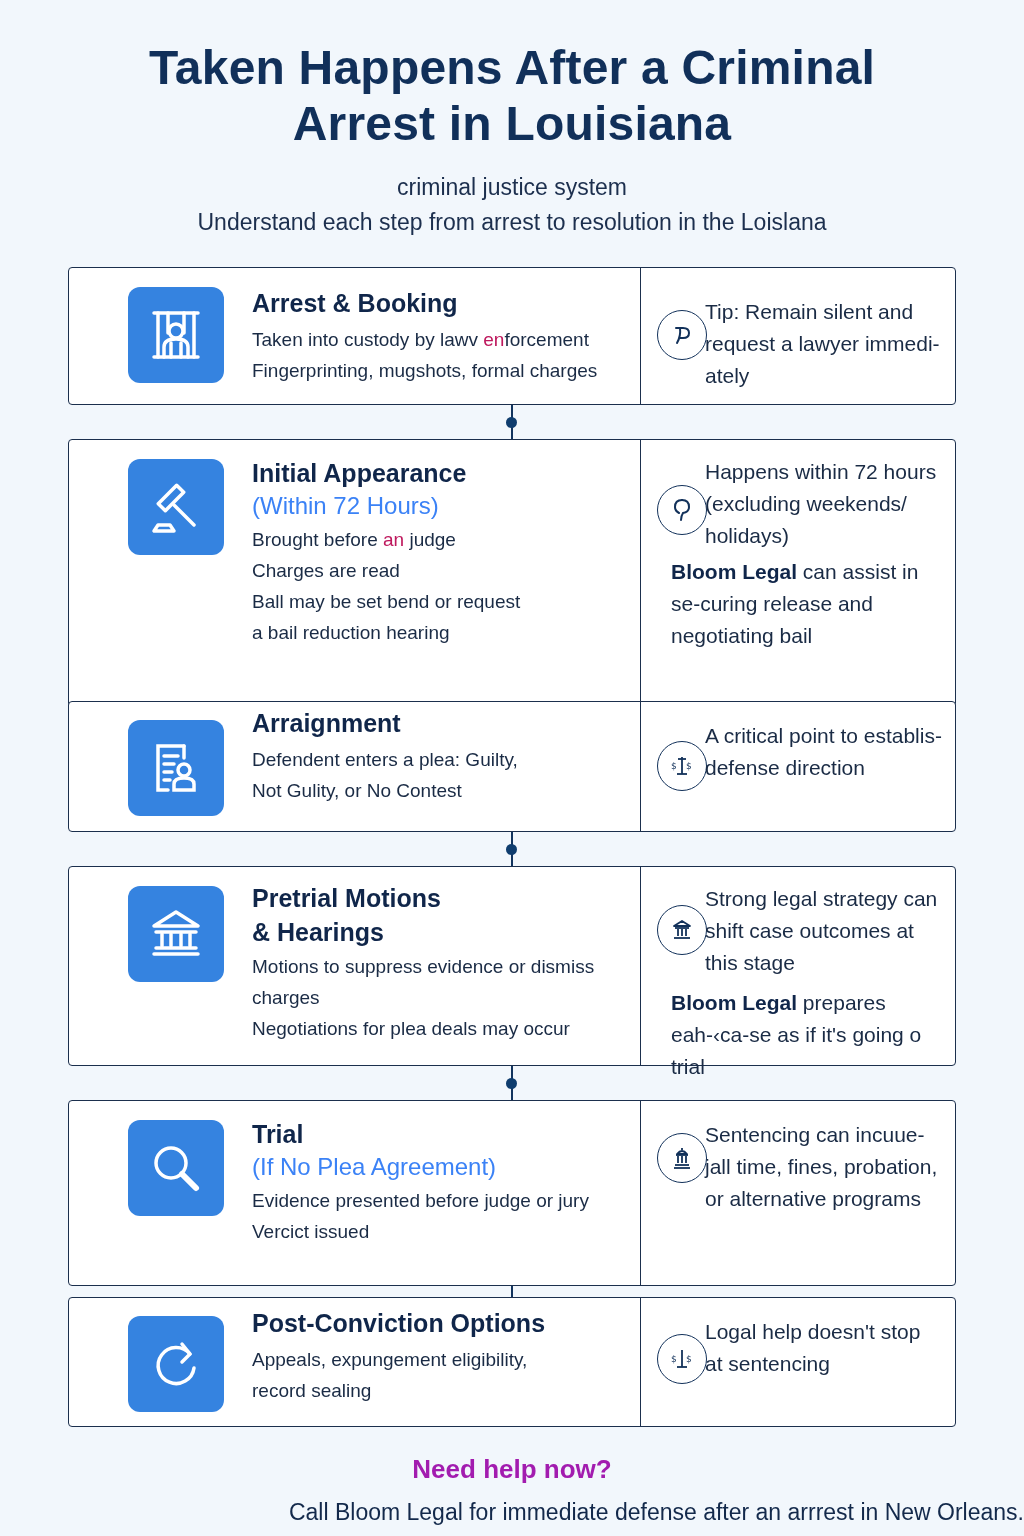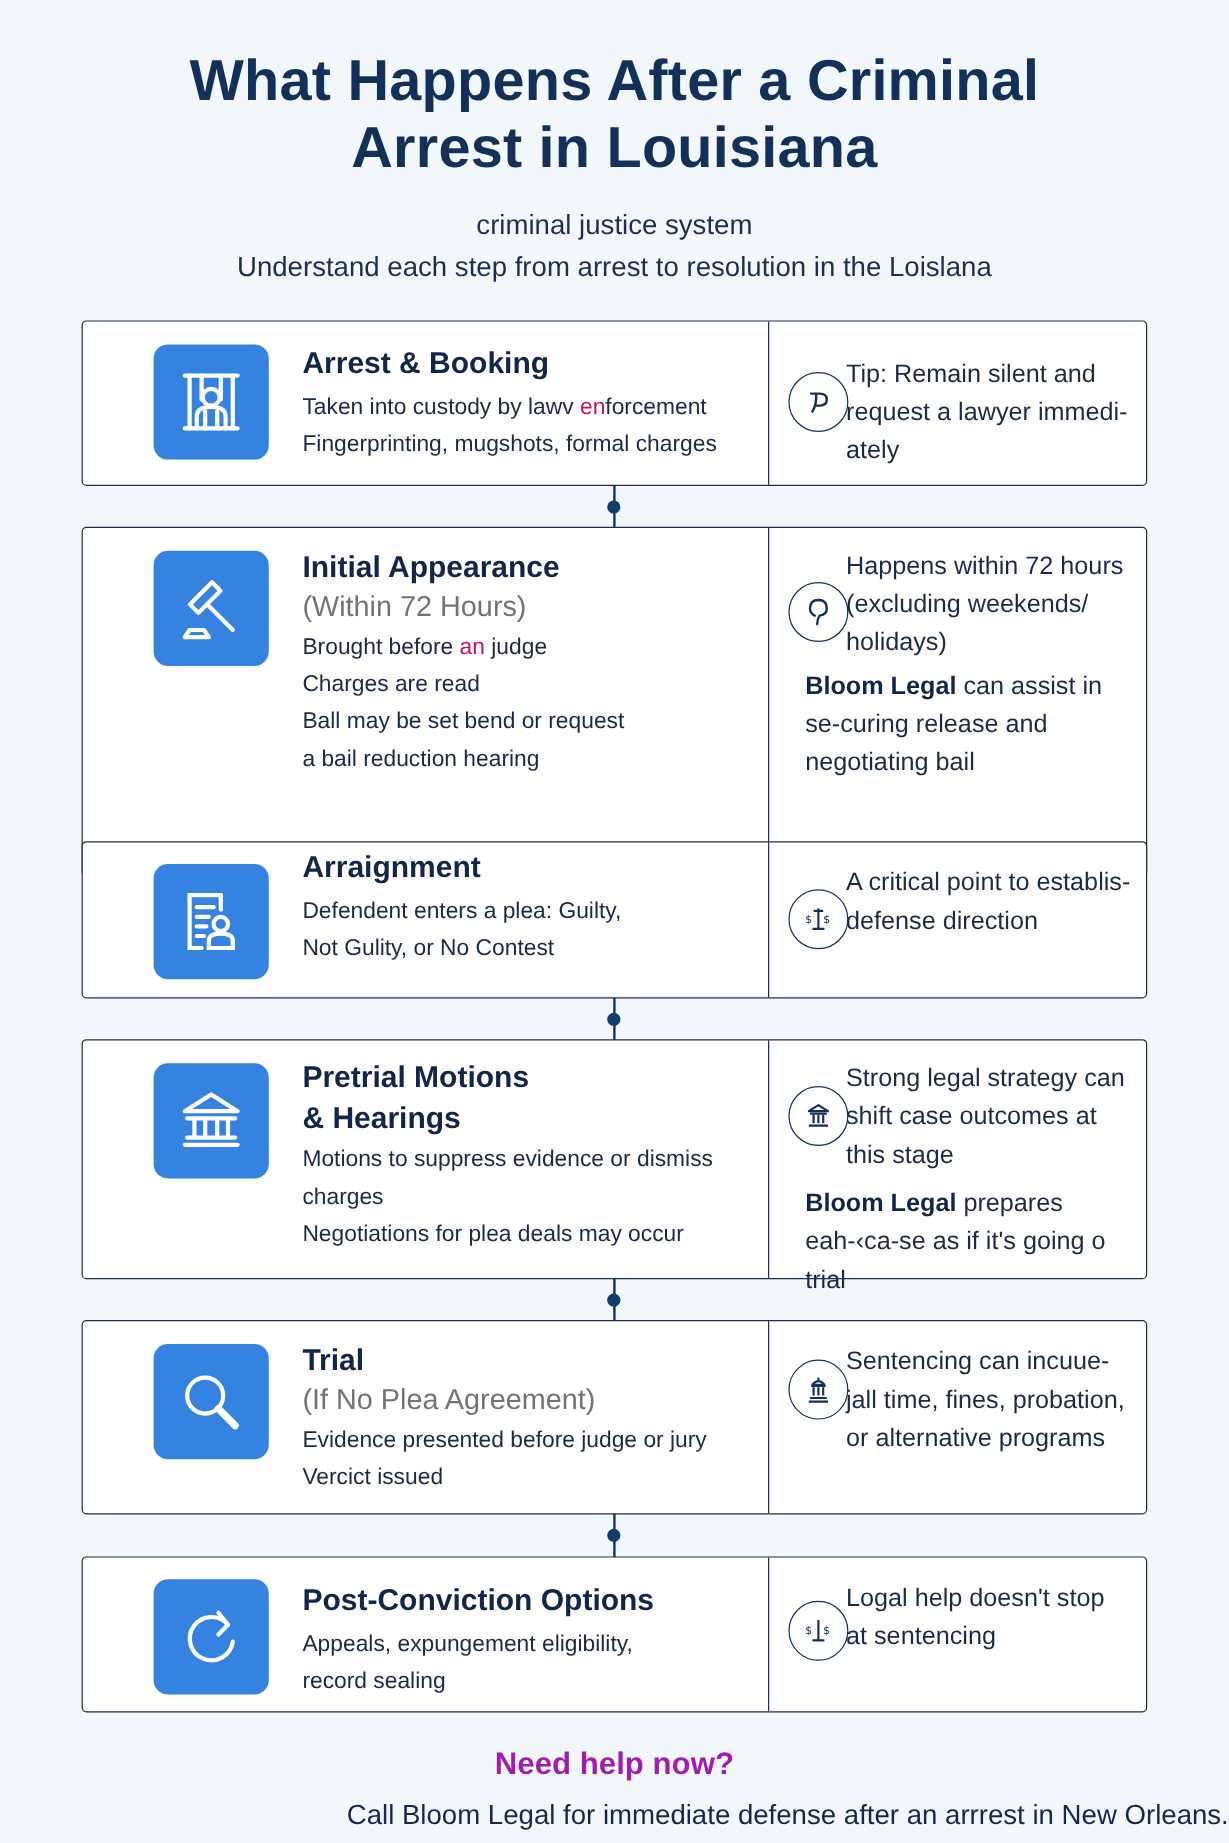--- a/index.html
+++ b/index.html
@@ -35,42 +35,42 @@
   .card-left { position: relative; width: 536px; border-right: 1.5px solid #1b2f4d; }
   .card-right { position: relative; flex: 1; }
   .icon-tile {
     position: absolute; left: 23px; width: 96px; height: 96px;
     background: #3583e0; border-radius: 12px;
     display: flex; align-items: center; justify-content: center;
   }
   .icon-tile svg { width: 64px; height: 64px; }
   .text-block { position: absolute; left: 147px; right: 10px; }
   .step-title { font-size: 25px; font-weight: 700; color: #10264a; line-height: 34px; }
-  .step-sub { font-size: 24px; color: #737373; line-height: 32px; }
+  .step-sub { font-size: 24px; color: #3b82f6; line-height: 32px; }
   .bullet { font-size: 19px; color: #1a2b45; line-height: 31px; }
   .hl { color: #be185d; }
   .circ {
     position: absolute; left: 16px; width: 50px; height: 50px; border-radius: 50%;
     border: 1.5px solid #12315a; display: flex; align-items: center; justify-content: center;
     color: #12315a;
   }
   .circ svg { width: 28px; height: 28px; }
   .note { position: absolute; left: 64px; right: 12px; font-size: 21px; line-height: 32px; color: #1a2b45; }
   .note2 { position: absolute; left: 30px; right: 12px; font-size: 21px; line-height: 32px; color: #1a2b45; }
   .note2 b { color: #10264a; }
   .footer { position: absolute; top: 1450px; left: 0; width: 1024px; text-align: center; }
   .cta-title { font-size: 26px; font-weight: 700; color: #a21caf; line-height: 38px; }
   .cta-text { font-size: 23px; color: #13294b; line-height: 36px; margin-top: 6px; text-align: right; }
 </style>
 </head>
 <body>
 
 <div class="header">
   <div class="title">
-    <div>What Happens After a Criminal</div>
+    <div>Taken Happens After a Criminal</div>
     <div>Arrest in Louisiana</div>
   </div>
   <div class="subtitle">
     <div>criminal justice system</div>
     <div>Understand each step from arrest to resolution in the Loislana</div>
   </div>
 </div>
 
 <div class="connector" style="top:404px;height:36px"></div>
 <div class="dot" style="top:417px"></div>
@@ -210,21 +210,21 @@
           <line x1="14" y1="13" x2="14" y2="20"></line>
         <line x1="18" y1="13" x2="18" y2="20"></line>
           <line x1="6" y1="22" x2="22" y2="22"></line>
       </svg>
     </div>
     <div class="note" style="top:16px">Strong legal strategy can shift case outcomes at this stage</div>
     <div class="note2" style="top:120px"><b>Bloom Legal</b><span> prepares eah-‹ca-se as if it's going o trial</span></div>
   </div>
 </div>
 
-<div class="card" style="top:1100px;height:162px">
+<div class="card" style="top:1100px;height:186px">
   <div class="card-left">
     <div class="icon-tile" style="top:19px">
       <svg viewBox="0 0 64 64" fill="none" stroke="#fff" stroke-width="3.5" stroke-linecap="round">
         <circle cx="27" cy="27" r="15"></circle>
           <line x1="38" y1="38" x2="52" y2="52" stroke-width="6"></line>
       </svg>
     </div>
     <div class="text-block" style="top:16px">
       <div class="step-title">Trial</div>
       <div class="step-sub">(If No Plea Agreement)</div>
@@ -250,21 +250,21 @@
 </div>
 
 <div class="card" style="top:1297px;height:130px">
   <div class="card-left">
     <div class="icon-tile" style="top:18px">
       <svg viewBox="0 0 64 64" fill="none" stroke="#fff" stroke-width="3.5" stroke-linecap="round" stroke-linejoin="round">
         <path d="M46 22 A18 18 0 1 0 50 36"></path>
           <polyline points="38,12 46,22 38,30"></polyline>
       </svg>
     </div>
-    <div class="text-block" style="top:19px">
+    <div class="text-block" style="top:8px">
       <div class="step-title">Post-Conviction Options</div>
       <div class="bullet" style="margin-top:4px">Appeals, expungement eligibility,</div>
       <div class="bullet">record sealing</div>
     </div>
   </div>
   <div class="card-right">
     <div class="circ" style="top:36px">
       <svg viewBox="0 0 28 28" fill="none" stroke="#12315a" stroke-width="1.8">
         <line x1="14" y1="5" x2="14" y2="22"></line>
           <line x1="9" y1="22" x2="19" y2="22"></line>

